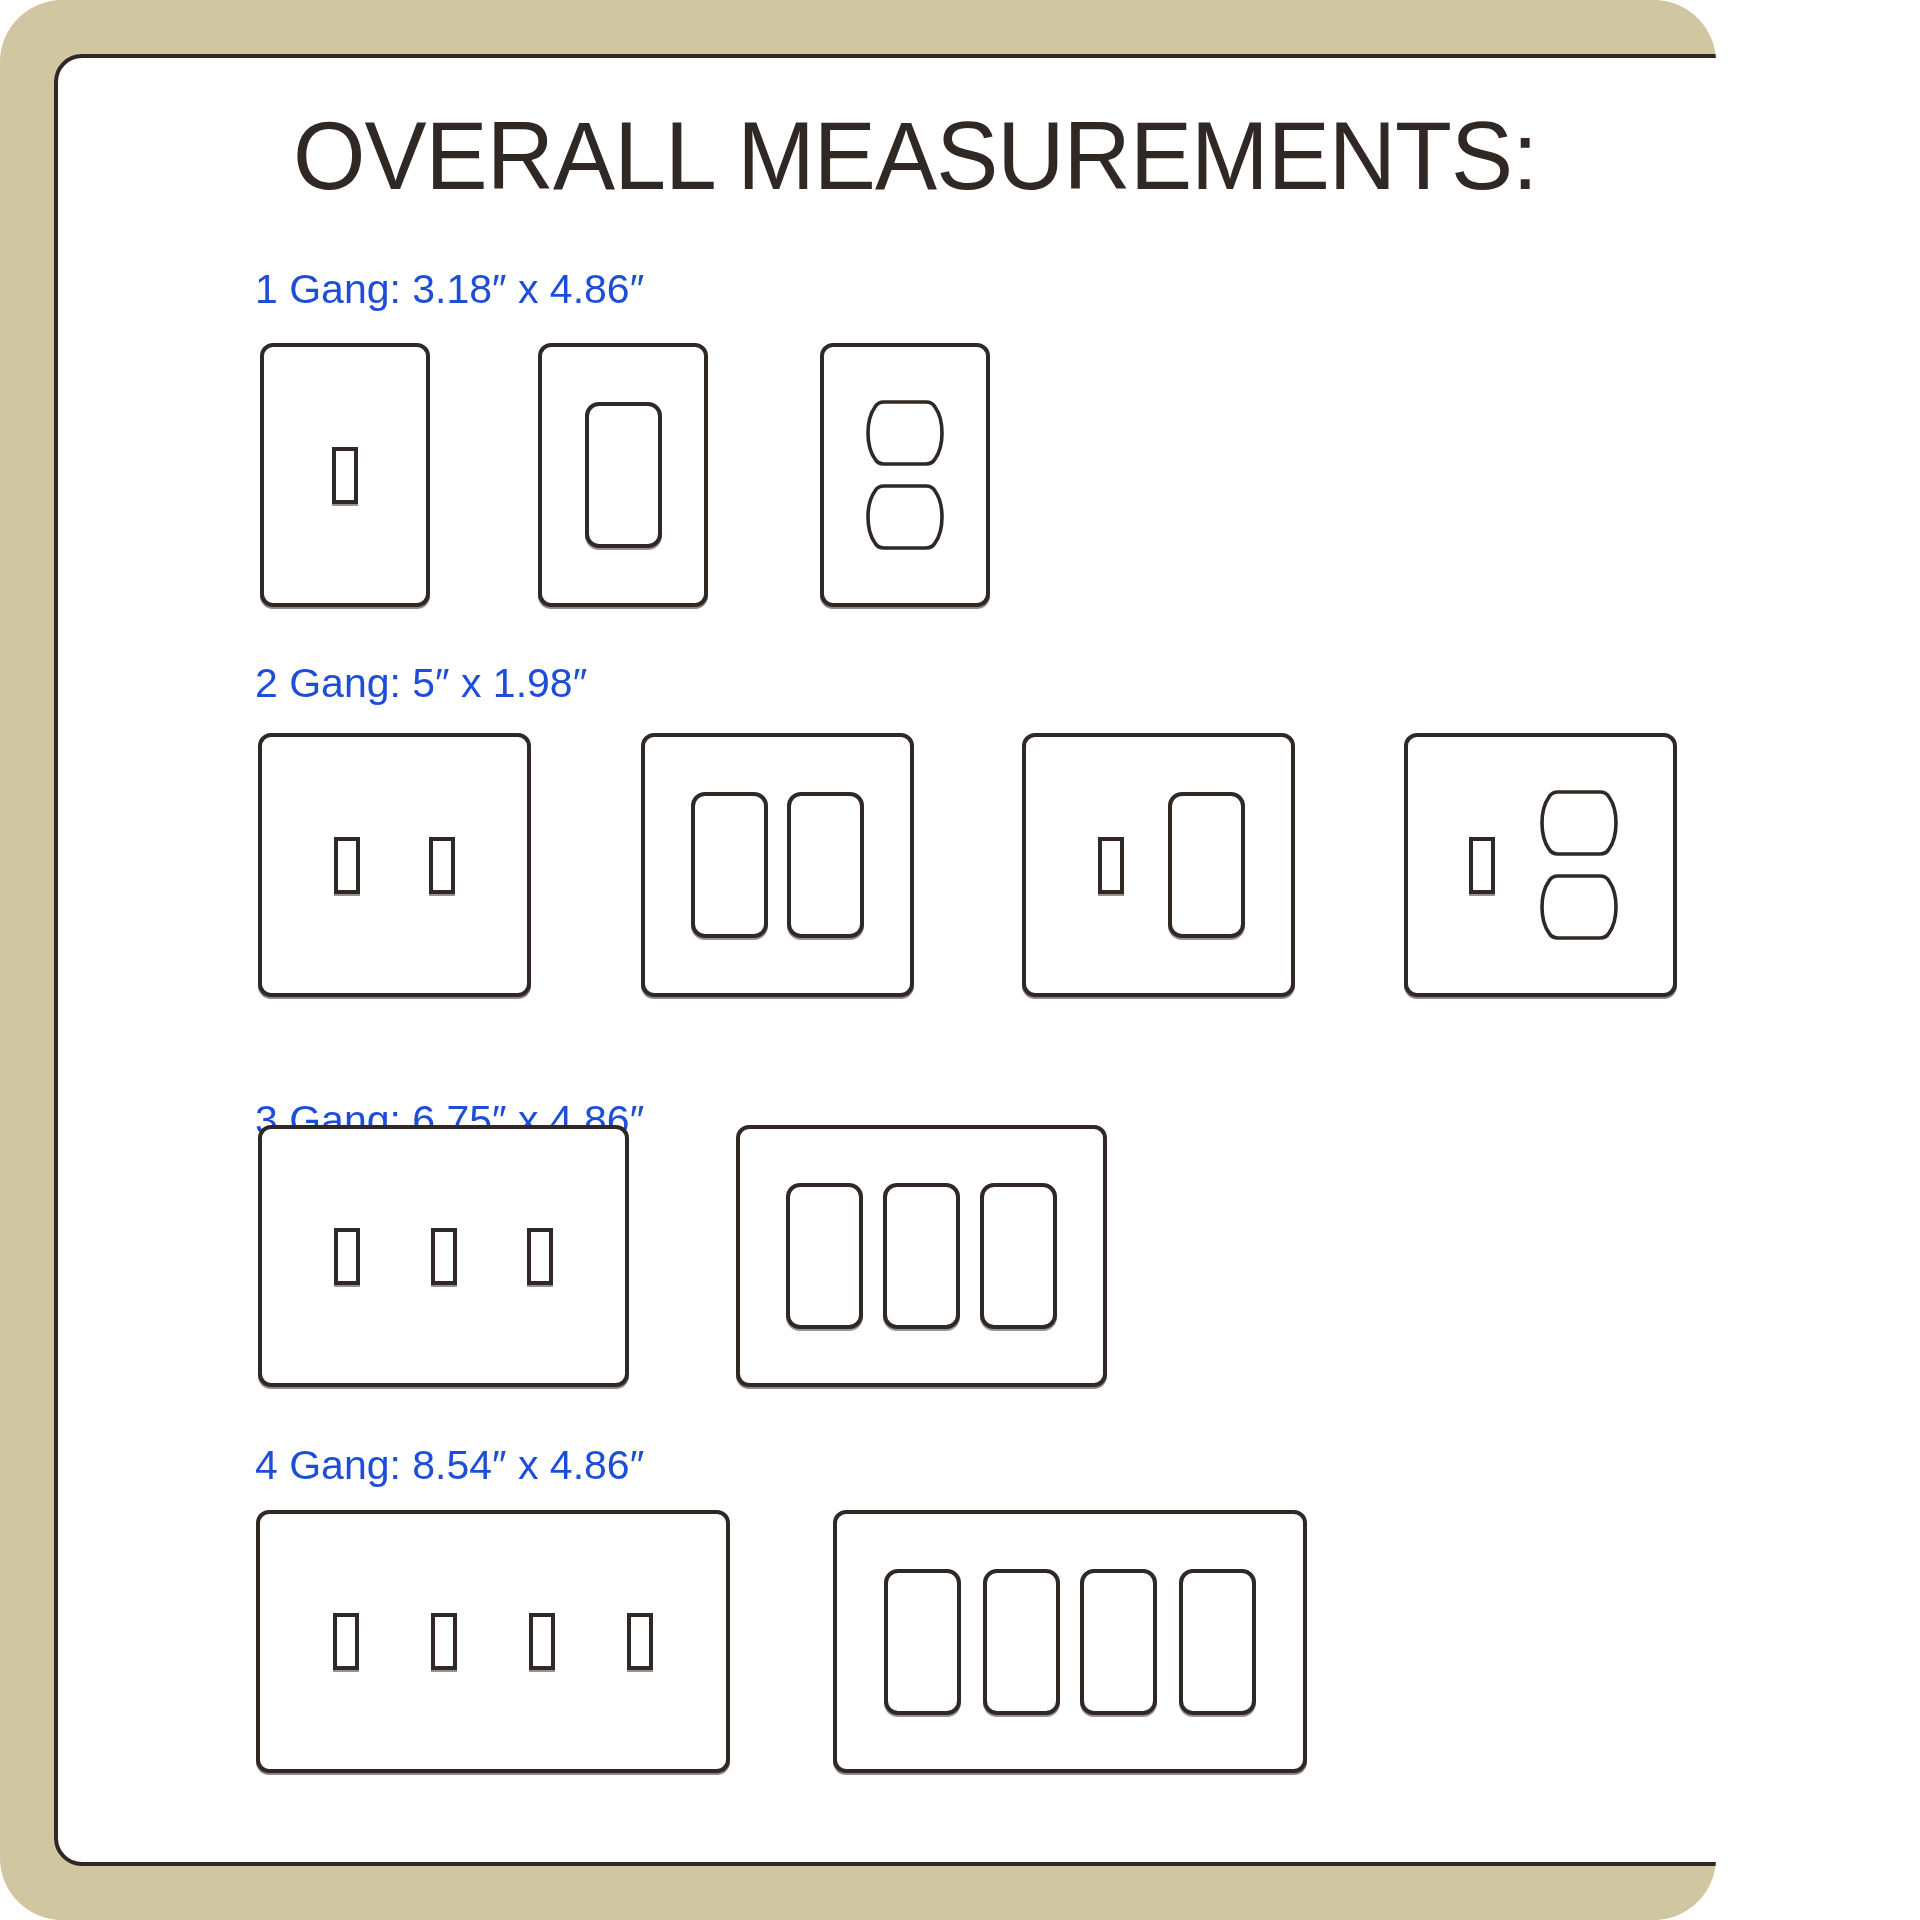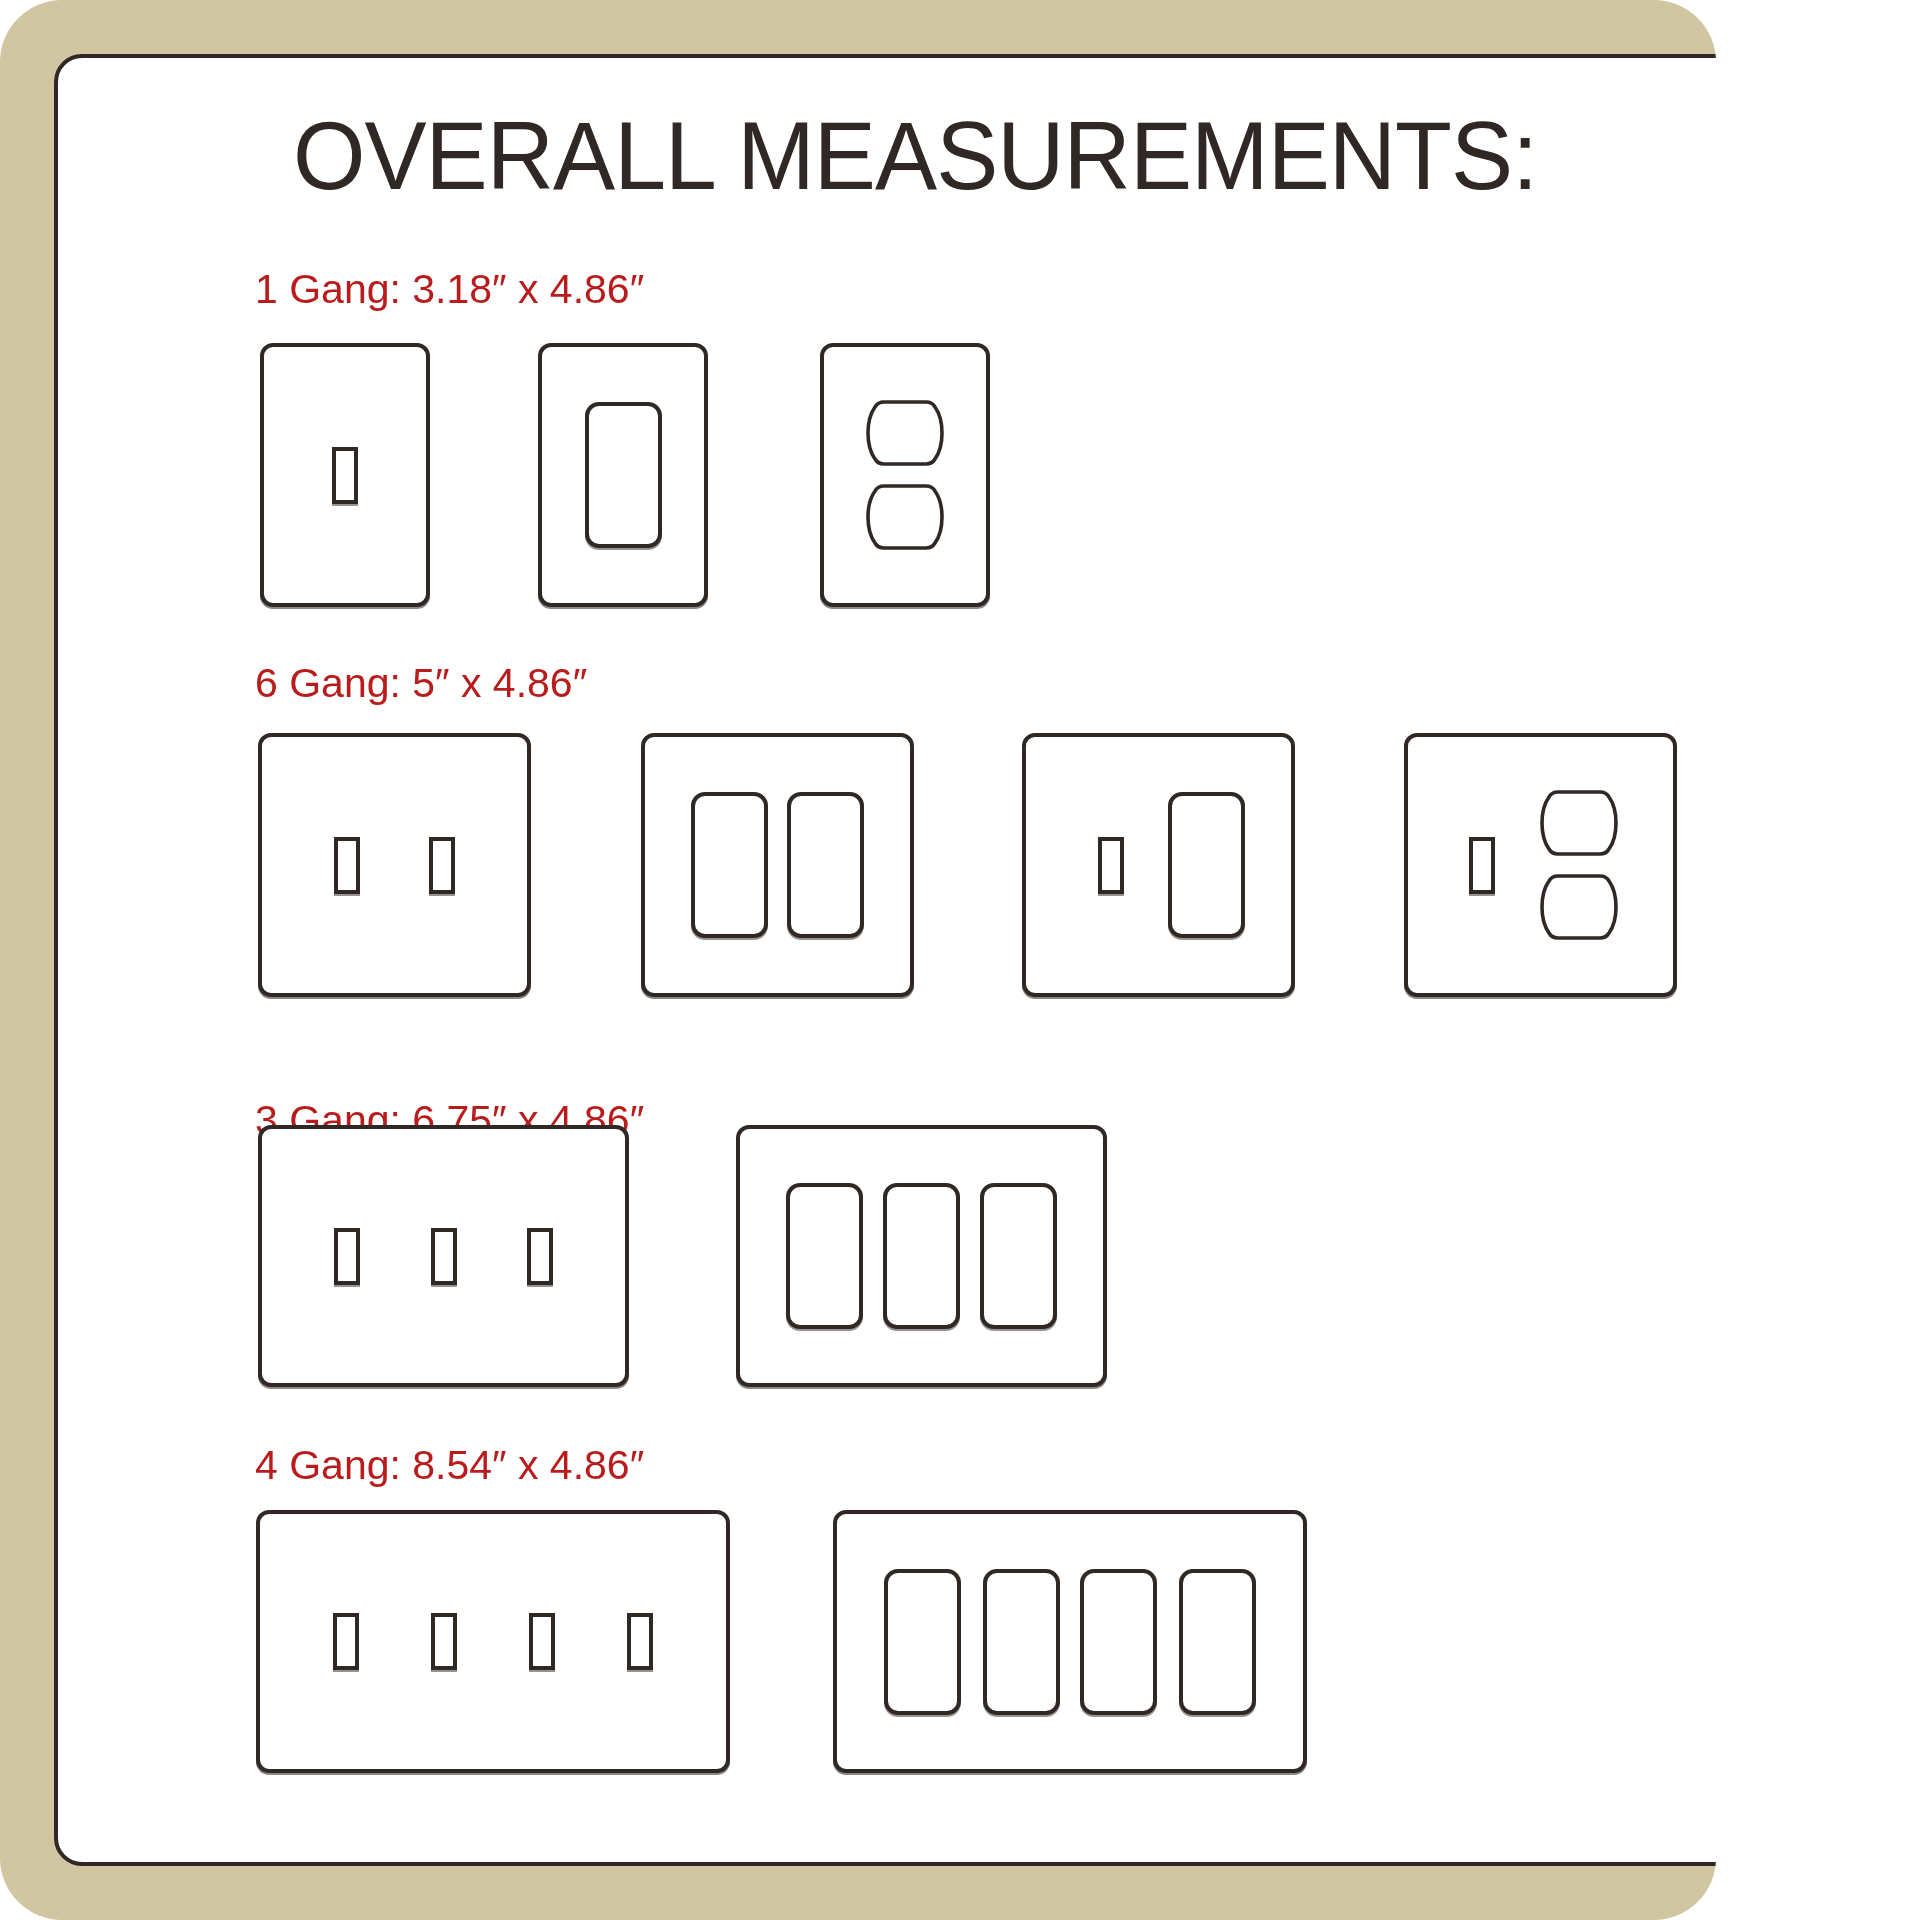--- a/index.html
+++ b/index.html
@@ -33,21 +33,21 @@
     font-weight: 400;
     letter-spacing: -1px;
     color: #302824;
     transform: translateX(-45px) scaleX(0.96);
     white-space: nowrap;
   }
   .section-label {
     position: absolute;
     font-size: 41px;
     line-height: 46px;
-    color: #b91c1c;
+    color: #1d4ed8;
     letter-spacing: 0;
     white-space: nowrap;
   }
   .plate {
     position: absolute;
     background: #ffffff;
     border: 4px solid #302824;
     border-radius: 13px;
     box-sizing: border-box;
     box-shadow: 0 2px 0 0 rgba(48,40,36,0.55);
@@ -91,21 +91,21 @@
           <div class="rocker-cutout" style="left: 43px; top: 55px;"></div>
         </div>
         <div class="plate" style="left: 820px; top: 343px; width: 170px; height: 264px;">
           <div class="duplex-cutout" style="left: 42px; top: 53px;">
             <svg width="78" height="150" viewBox="0 0 78 150">
               <path d="M18,2 H60 C64,2 67,3.5 69,7 C74,14 76,23 76,33 C76,43 74,52 69,59 C67,62.5 64,64 60,64 H18 C14,64 11,62.5 9,59 C4,52 2,43 2,33 C2,23 4,14 9,7 C11,3.5 14,2 18,2 Z" fill="none" stroke="#302824" stroke-width="3.6"></path>
               <path transform="translate(0,84)" d="M18,2 H60 C64,2 67,3.5 69,7 C74,14 76,23 76,33 C76,43 74,52 69,59 C67,62.5 64,64 60,64 H18 C14,64 11,62.5 9,59 C4,52 2,43 2,33 C2,23 4,14 9,7 C11,3.5 14,2 18,2 Z" fill="none" stroke="#302824" stroke-width="3.6"></path>
             </svg>
           </div>
         </div>
-        <div class="section-label" style="left: 255px; top: 660px;">6 Gang: 5″ x 4.86″</div>
+        <div class="section-label" style="left: 255px; top: 660px;">2 Gang: 5″ x 1.98″</div>
         <div class="plate" style="left: 258px; top: 733px; width: 273px; height: 264px;">
           <div class="toggle-cutout" style="left: 72px; top: 100px;"></div>
           <div class="toggle-cutout" style="left: 167px; top: 100px;"></div>
         </div>
         <div class="plate" style="left: 641px; top: 733px; width: 273px; height: 264px;">
           <div class="rocker-cutout" style="left: 46px; top: 55px;"></div>
           <div class="rocker-cutout" style="left: 142px; top: 55px;"></div>
         </div>
         <div class="plate" style="left: 1022px; top: 733px; width: 273px; height: 264px;">
           <div class="toggle-cutout" style="left: 72px; top: 100px;"></div>

